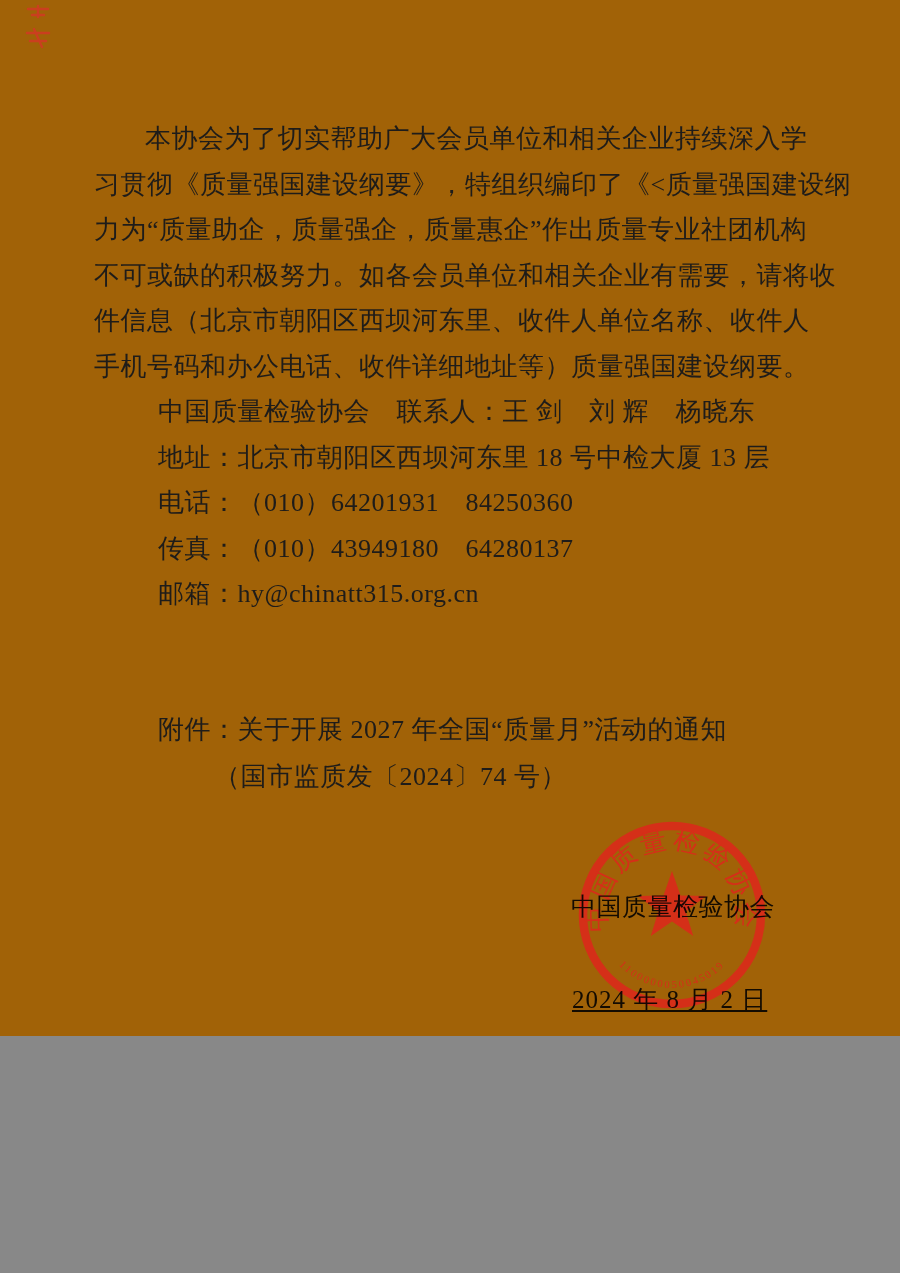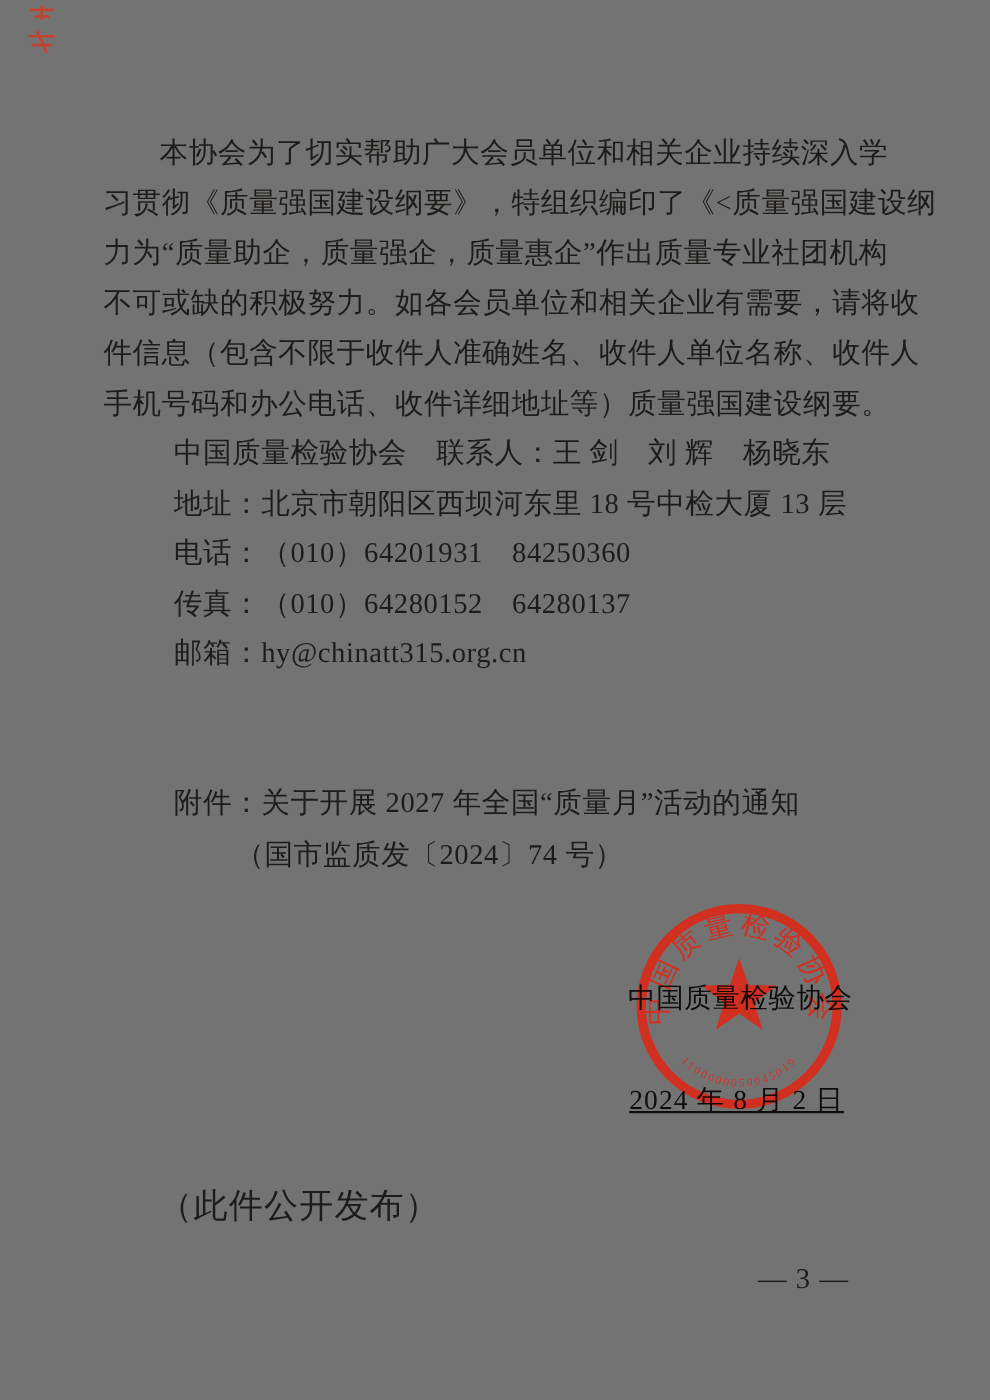--- a/index.html
+++ b/index.html
@@ -1,20 +1,20 @@
 <!DOCTYPE html>
 <html><head>
 <meta charset="utf-8">
 <style>
   html,body{margin:0;padding:0;background:#888;}
   .page{
     position:relative;
-    width:900px;height:1273px;
+    width:900px;height:1036px;
     margin:0 auto;
-    background:#737373;
+    background:#a16207;
     overflow:hidden;
     font-family:"Liberation Serif","DejaVu Serif",serif;
     color:#1e1c1a;
   }
   .textcol{
     position:absolute;left:94px;top:116px;width:716px;
     font-size:26px;line-height:45.5px;
     letter-spacing:0.5px;
   }
   .pline{height:45.5px;white-space:nowrap;}
@@ -58,26 +58,26 @@
       <path d="M6 6 L26 6 M10 12 L22 12 M16 3 L16 14"></path>
       <path d="M5 30 L27 30 M8 38 L24 38 M12 26 L20 44"></path>
     </g>
   </svg>
 
   <div class="textcol">
     <div class="pline first">本协会为了切实帮助广大会员单位和相关企业持续深入学</div>
     <div class="pline">习贯彻《质量强国建设纲要》，特组织编印了《&lt;质量强国建设纲</div>
     <div class="pline">力为“质量助企，质量强企，质量惠企”作出质量专业社团机构</div>
     <div class="pline">不可或缺的积极努力。如各会员单位和相关企业有需要，请将收</div>
-    <div class="pline">件信息（包含不限于收件人准确姓名、收件人单位名称、收件人</div>
+    <div class="pline">件信息（北京市朝阳区西坝河东里、收件人单位名称、收件人</div>
     <div class="pline">手机号码和办公电话、收件详细地址等）质量强国建设纲要。</div>
     <div class="pline contact">中国质量检验协会　联系人：王 剑　刘 辉　杨晓东</div>
     <div class="pline contact">地址：北京市朝阳区西坝河东里 18 号中检大厦 13 层</div>
     <div class="pline contact">电话：（010）64201931　84250360</div>
-    <div class="pline contact">传真：（010）64280152　64280137</div>
+    <div class="pline contact">传真：（010）43949180　64280137</div>
     <div class="pline contact">邮箱：hy@chinatt315.org.cn</div>
   </div>
 
   <div class="attach">
     <div>附件：关于开展 2027 年全国“质量月”活动的通知</div>
     <div class="num">（国市监质发〔2024〕74 号）</div>
   </div>
 
   <svg class="sealwrap" width="200" height="206" viewBox="0 0 200 206" opacity="0.93">
     <circle cx="100" cy="103" r="89" fill="none" stroke="#d92c1a" stroke-width="8.5"></circle>

